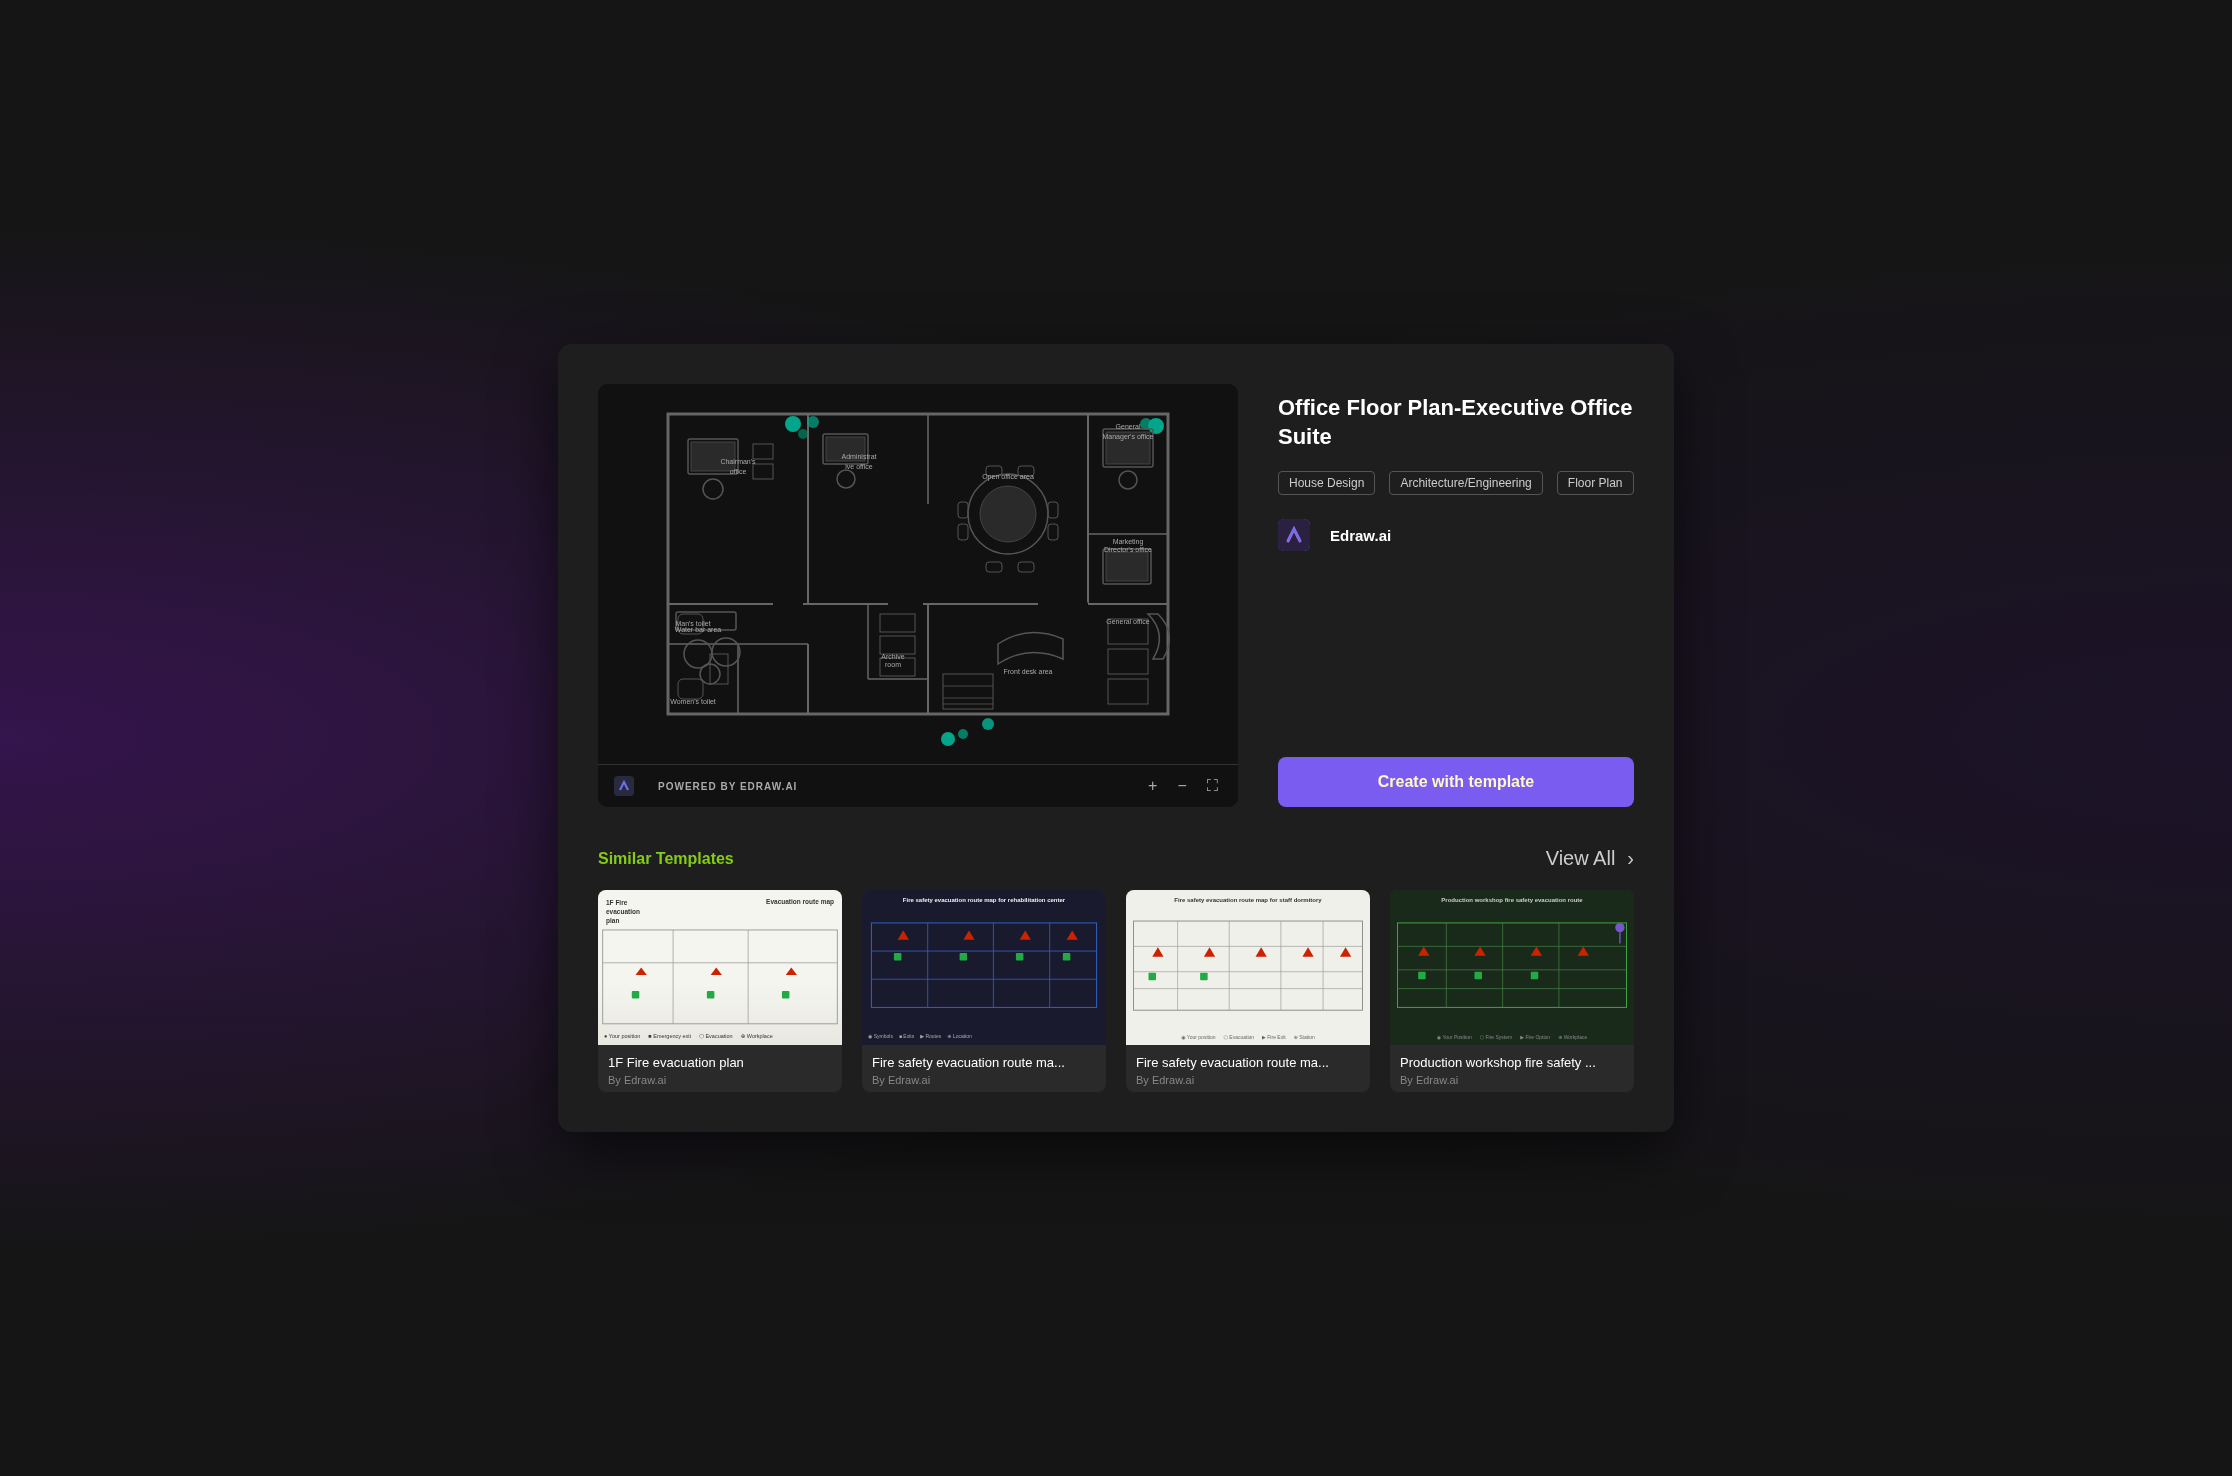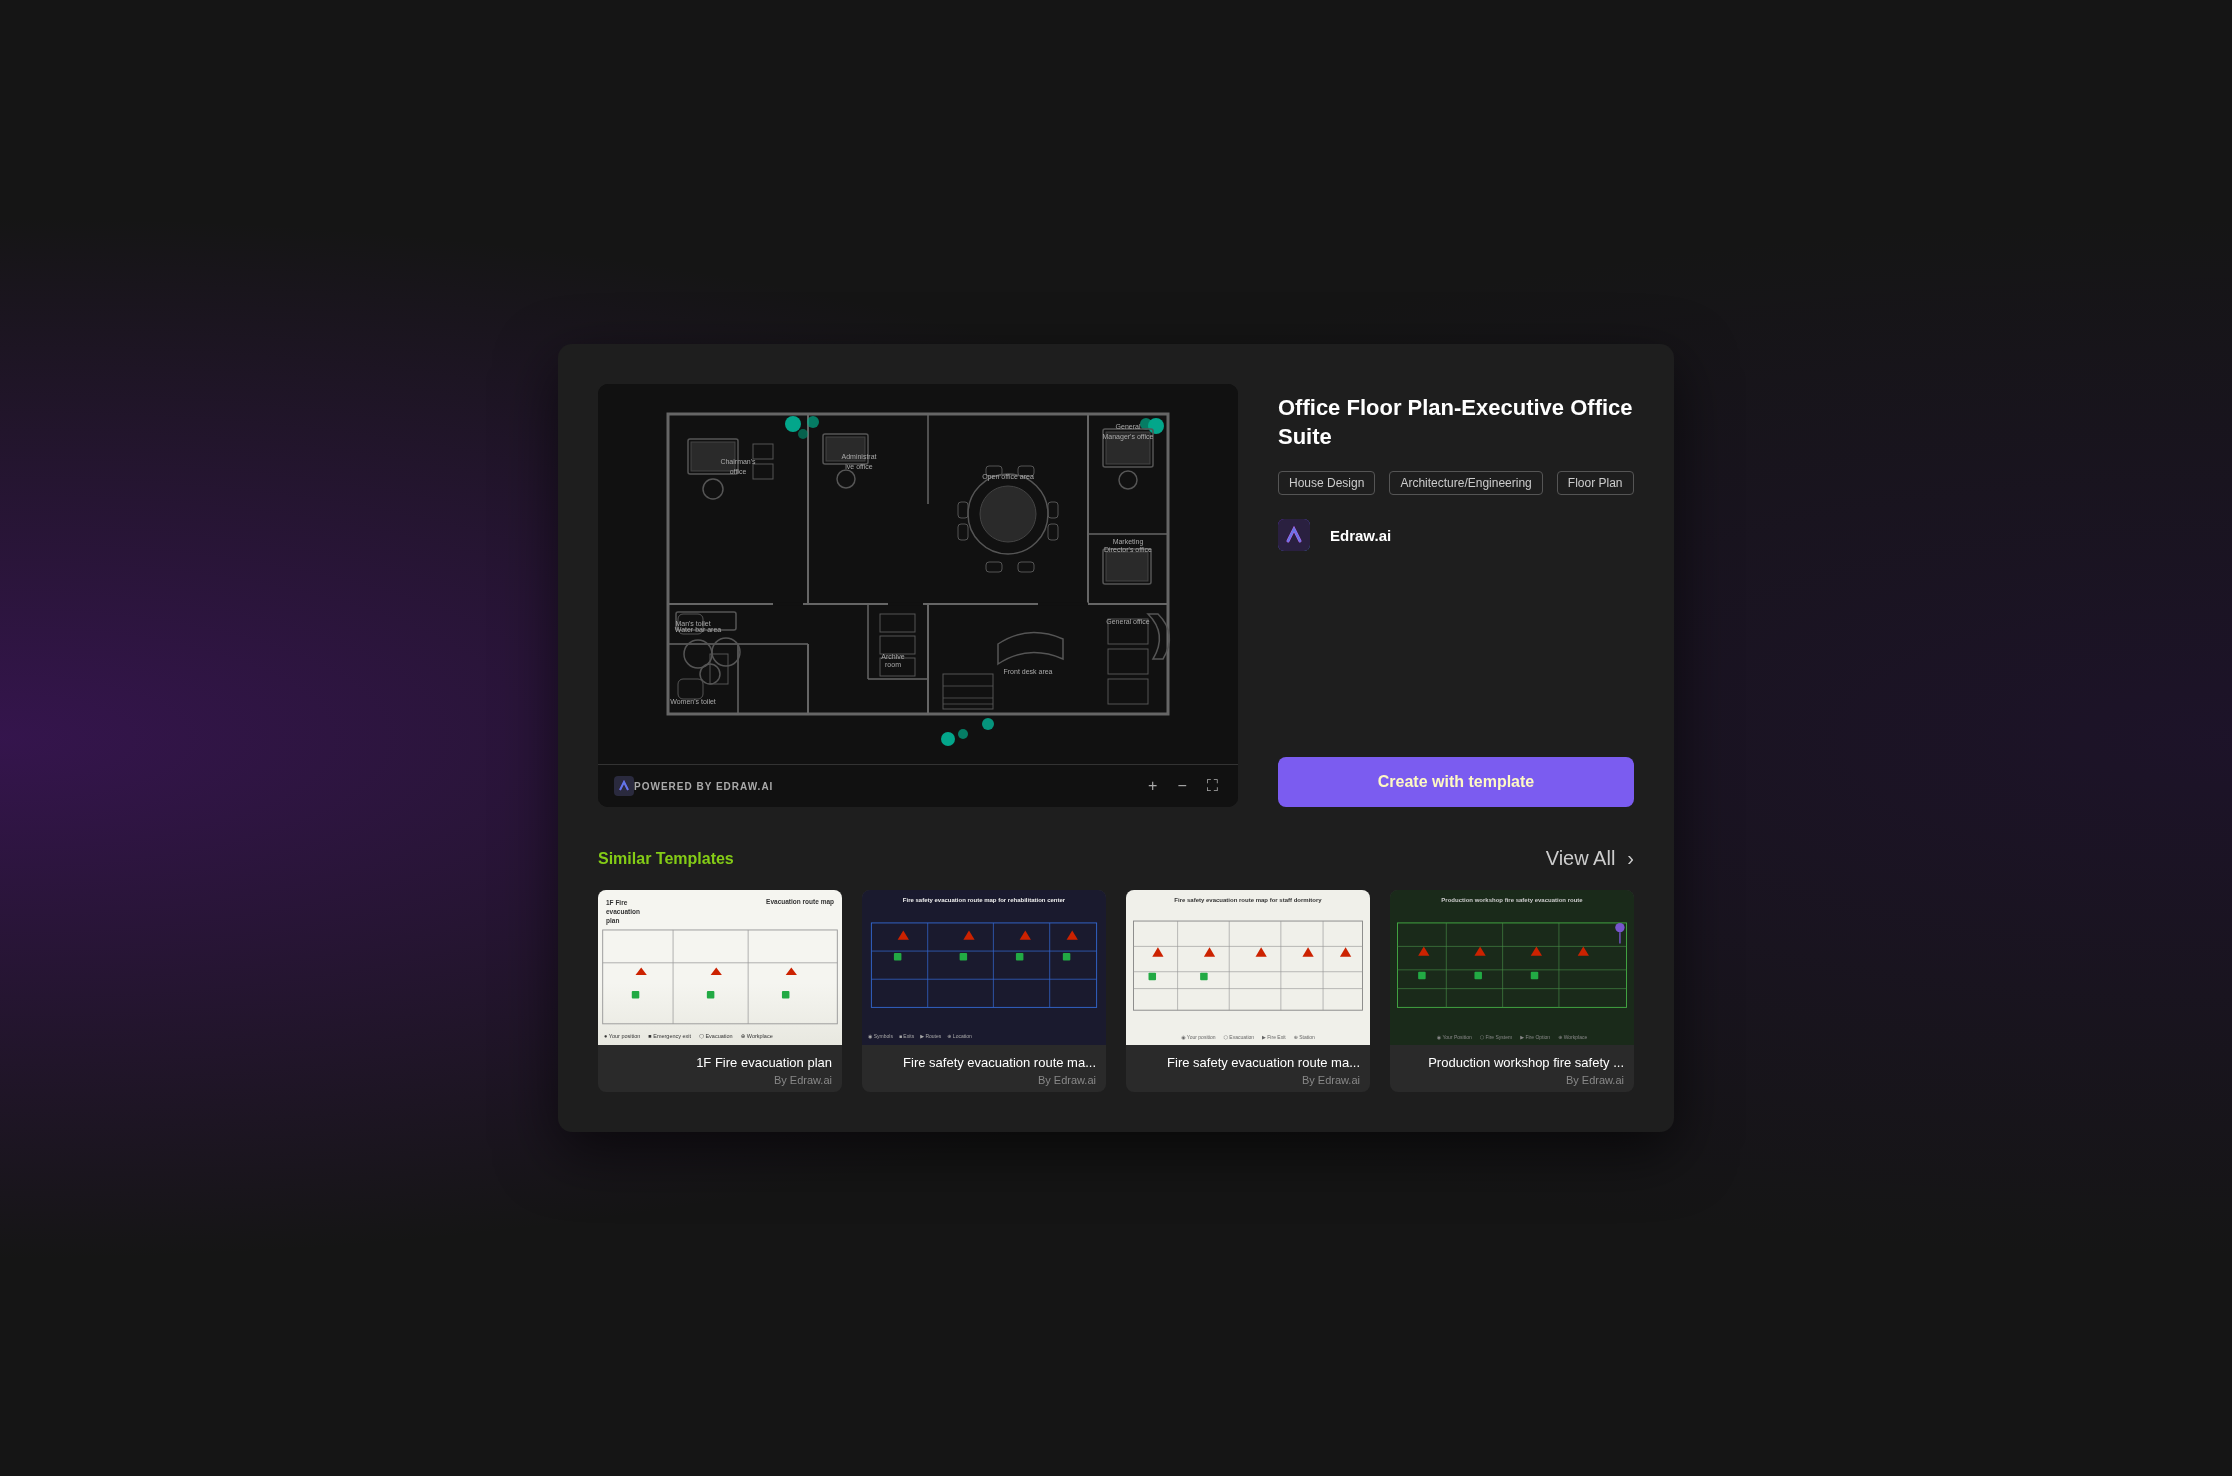--- a/index.html
+++ b/index.html
@@ -50,21 +50,21 @@
       border-top: 1px solid #333;
       padding: 10px 16px;
       display: flex;
       align-items: center;
       justify-content: space-between;
     }
 
     .powered-by {
       display: flex;
       align-items: center;
-      gap: 0;
+      gap: 24px;
       font-size: 10px;
       font-weight: 700;
       color: #aaa;
       letter-spacing: 1px;
     }
 
     .edraw-logo-small {
       width: 20px;
       height: 20px;
     }
@@ -199,21 +199,20 @@
     .template-thumbnail {
       width: 100%;
       height: 155px;
       background: #333;
       overflow: hidden;
       position: relative;
     }
 
     .template-card-info {
       padding: 10px 10px 6px;
-      text-align: right;
     }
 
     .template-card-name {
       font-size: 13px;
       font-weight: 500;
       color: #fff;
       margin-bottom: 4px;
       white-space: nowrap;
       overflow: hidden;
       text-overflow: ellipsis;

